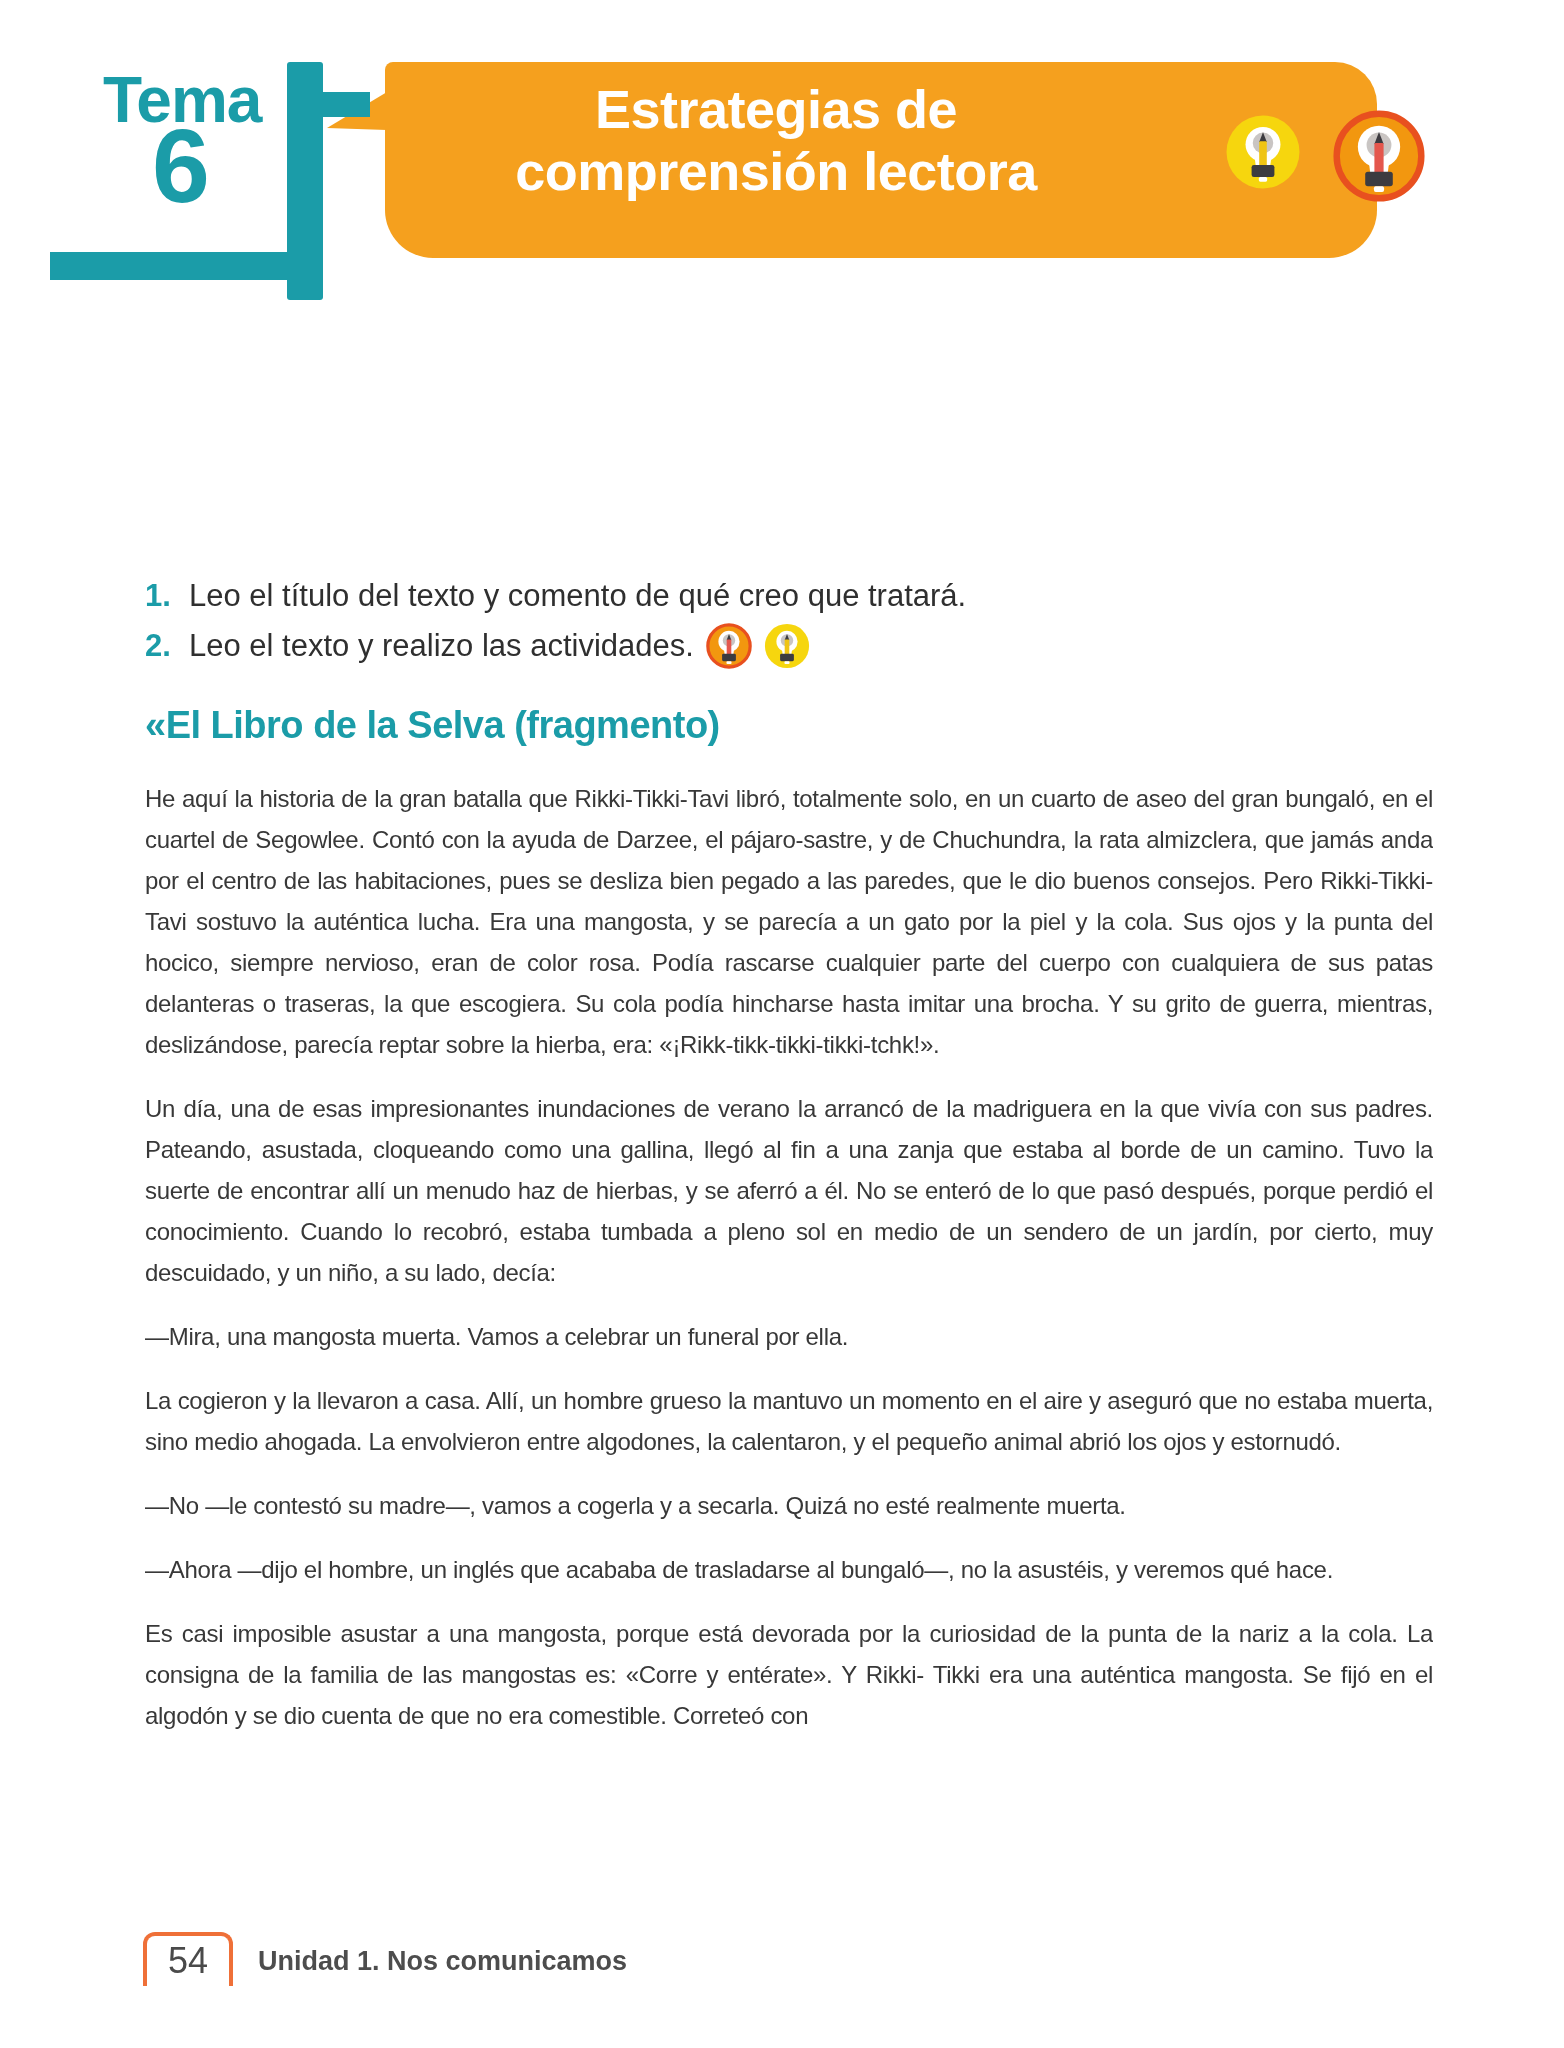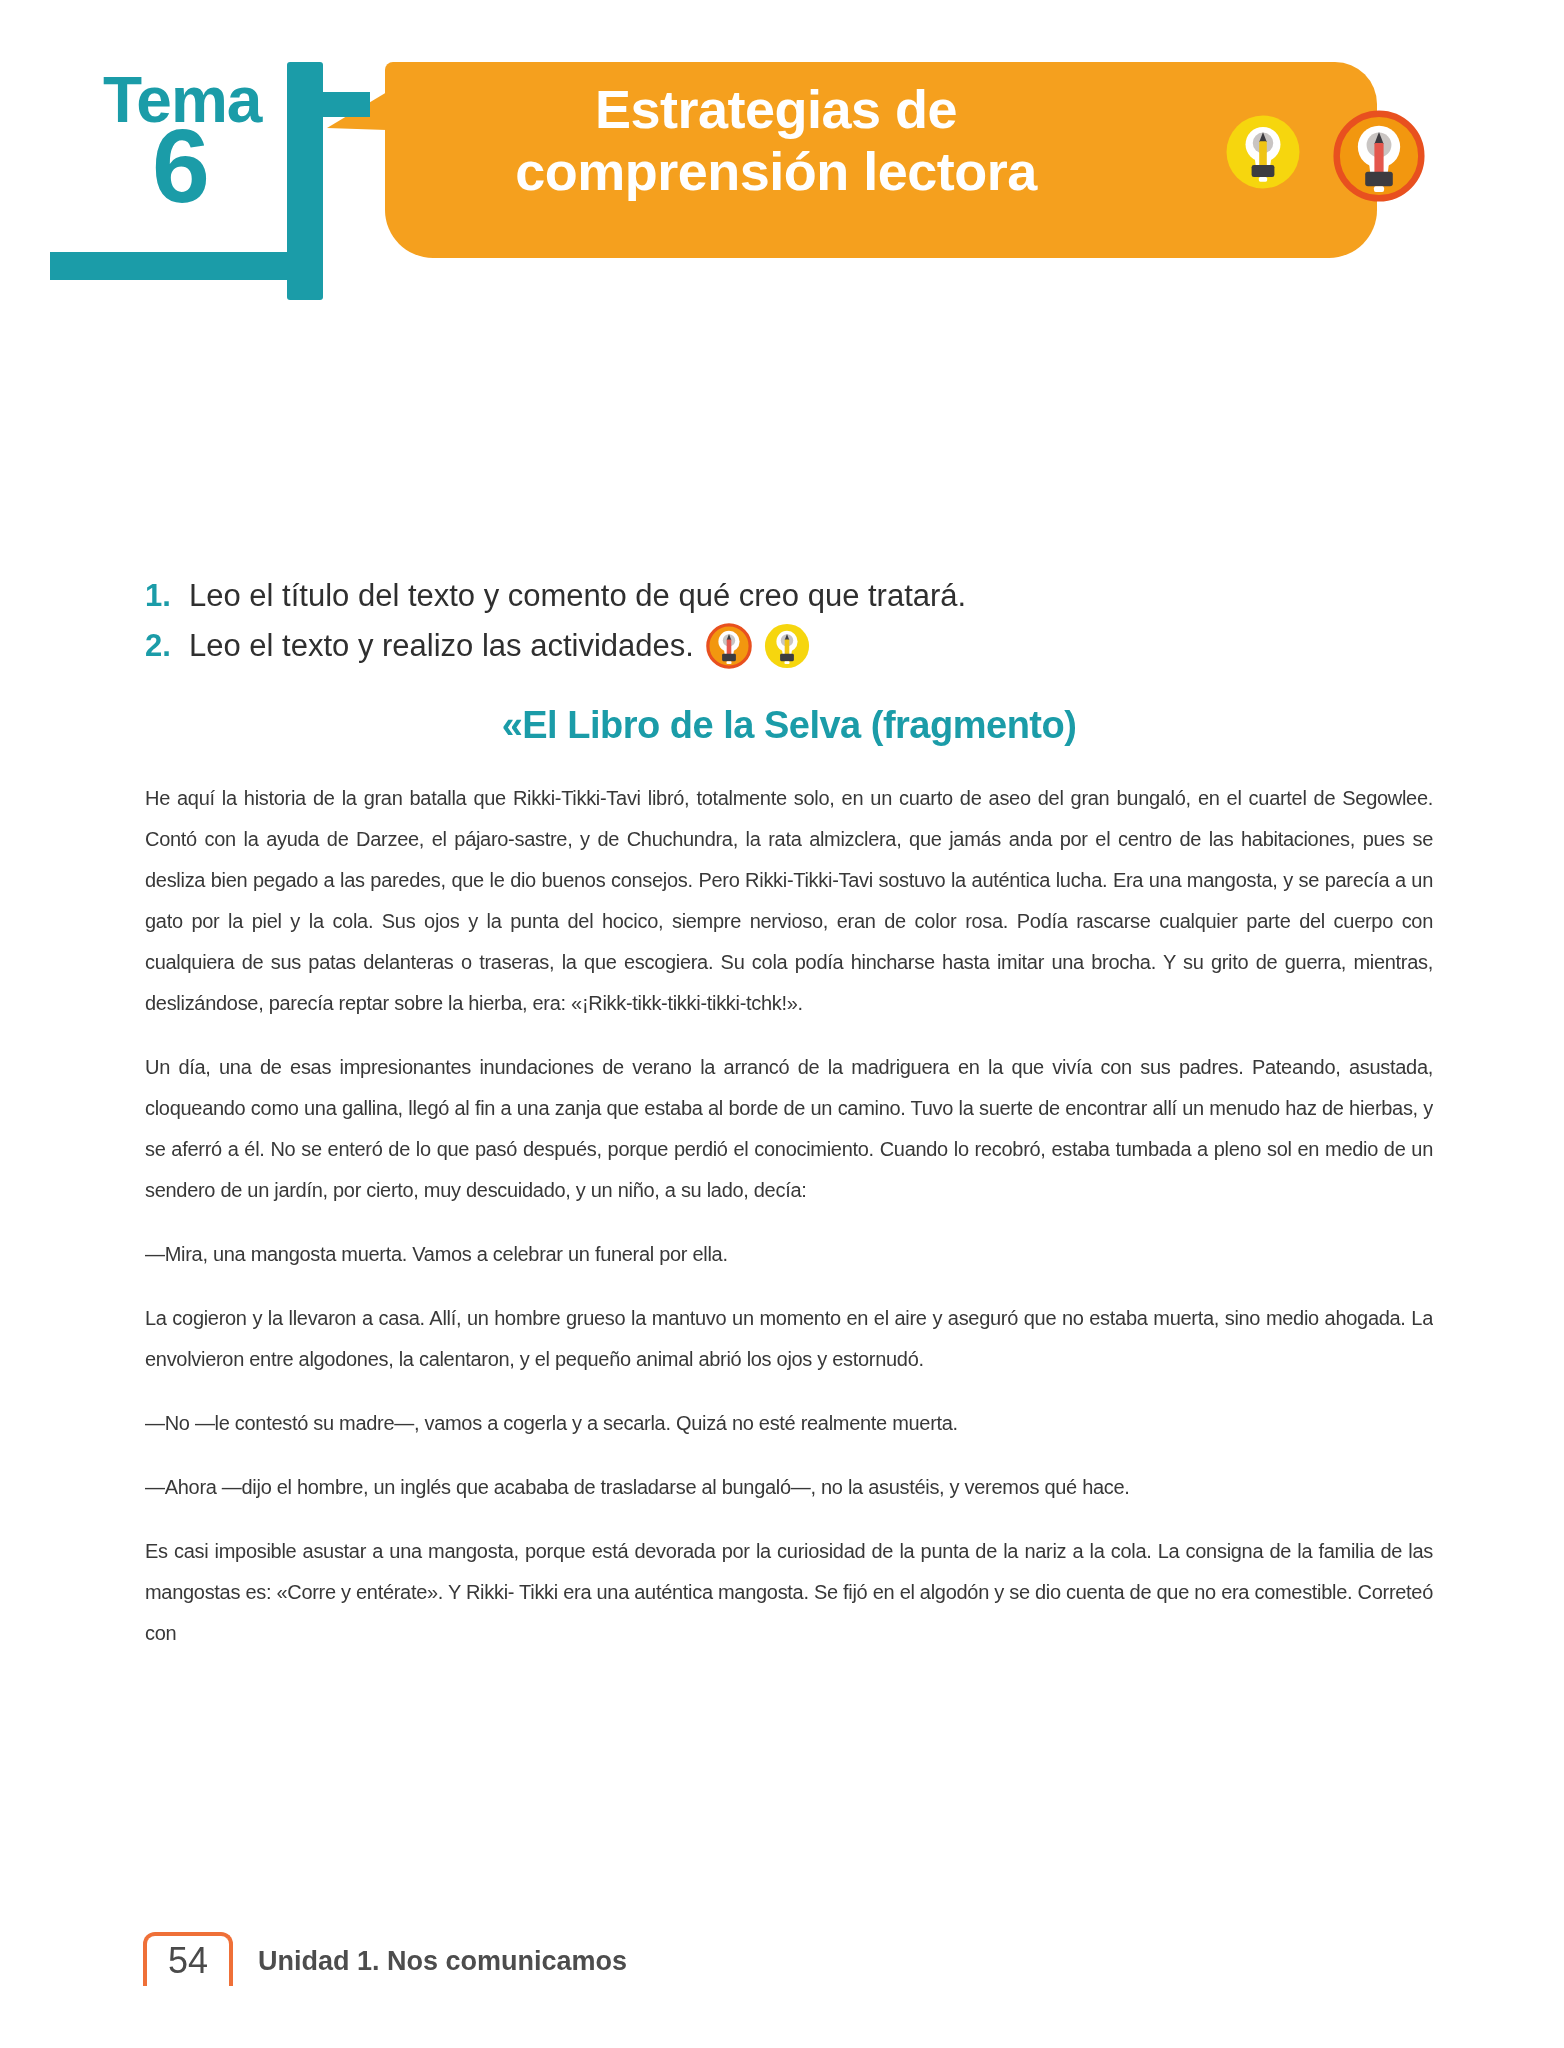--- a/index.html
+++ b/index.html
@@ -46,24 +46,24 @@
               border:3px dotted var(--dotted);border-radius:45px;box-sizing:border-box;}
   .topics-text{margin:70px 52px 0 52px;text-align:center;font-size:37px;line-height:46px;
                font-weight:800;color:var(--orange-deep);letter-spacing:-0.5px;}
 
   
   .instructions{position:absolute;left:145px;top:564px;width:1300px;z-index:2;margin-top:7px;}
   .inst{font-size:31px;line-height:50px;color:#2f2f2f;}
   .inst-num{color:var(--teal);font-weight:800;display:inline-block;width:44px;}
 
   
-  .reading-title{position:absolute;left:145px;top:704px;width:1288px;text-align:center;
+  .reading-title{position:absolute;left:145px;top:704px;width:1288px;text-align:left;
                  font-size:38px;font-weight:800;color:var(--teal);z-index:2;letter-spacing:-0.5px;}
   .article{position:absolute;left:145px;top:778px;width:1288px;height:1150px;overflow:hidden;
-           font-size:20px;line-height:41px;color:var(--text);text-align:justify;
+           font-size:24px;line-height:41px;color:var(--text);text-align:justify;
            letter-spacing:-0.3px;z-index:2;}
   .article p{margin:0 0 23px 0;}
 
   
   .page-number-box{position:absolute;left:143px;top:1932px;width:90px;height:54px;
                    border:4px solid var(--orange-border);border-bottom:none;
                    border-radius:12px 12px 0 0;box-sizing:border-box;z-index:2;
                    display:flex;align-items:center;justify-content:center;
                    font-size:36px;font-weight:400;color:#4A4A4A;}
   .unit-label{position:absolute;left:258px;top:1946px;font-size:27px;font-weight:700;

